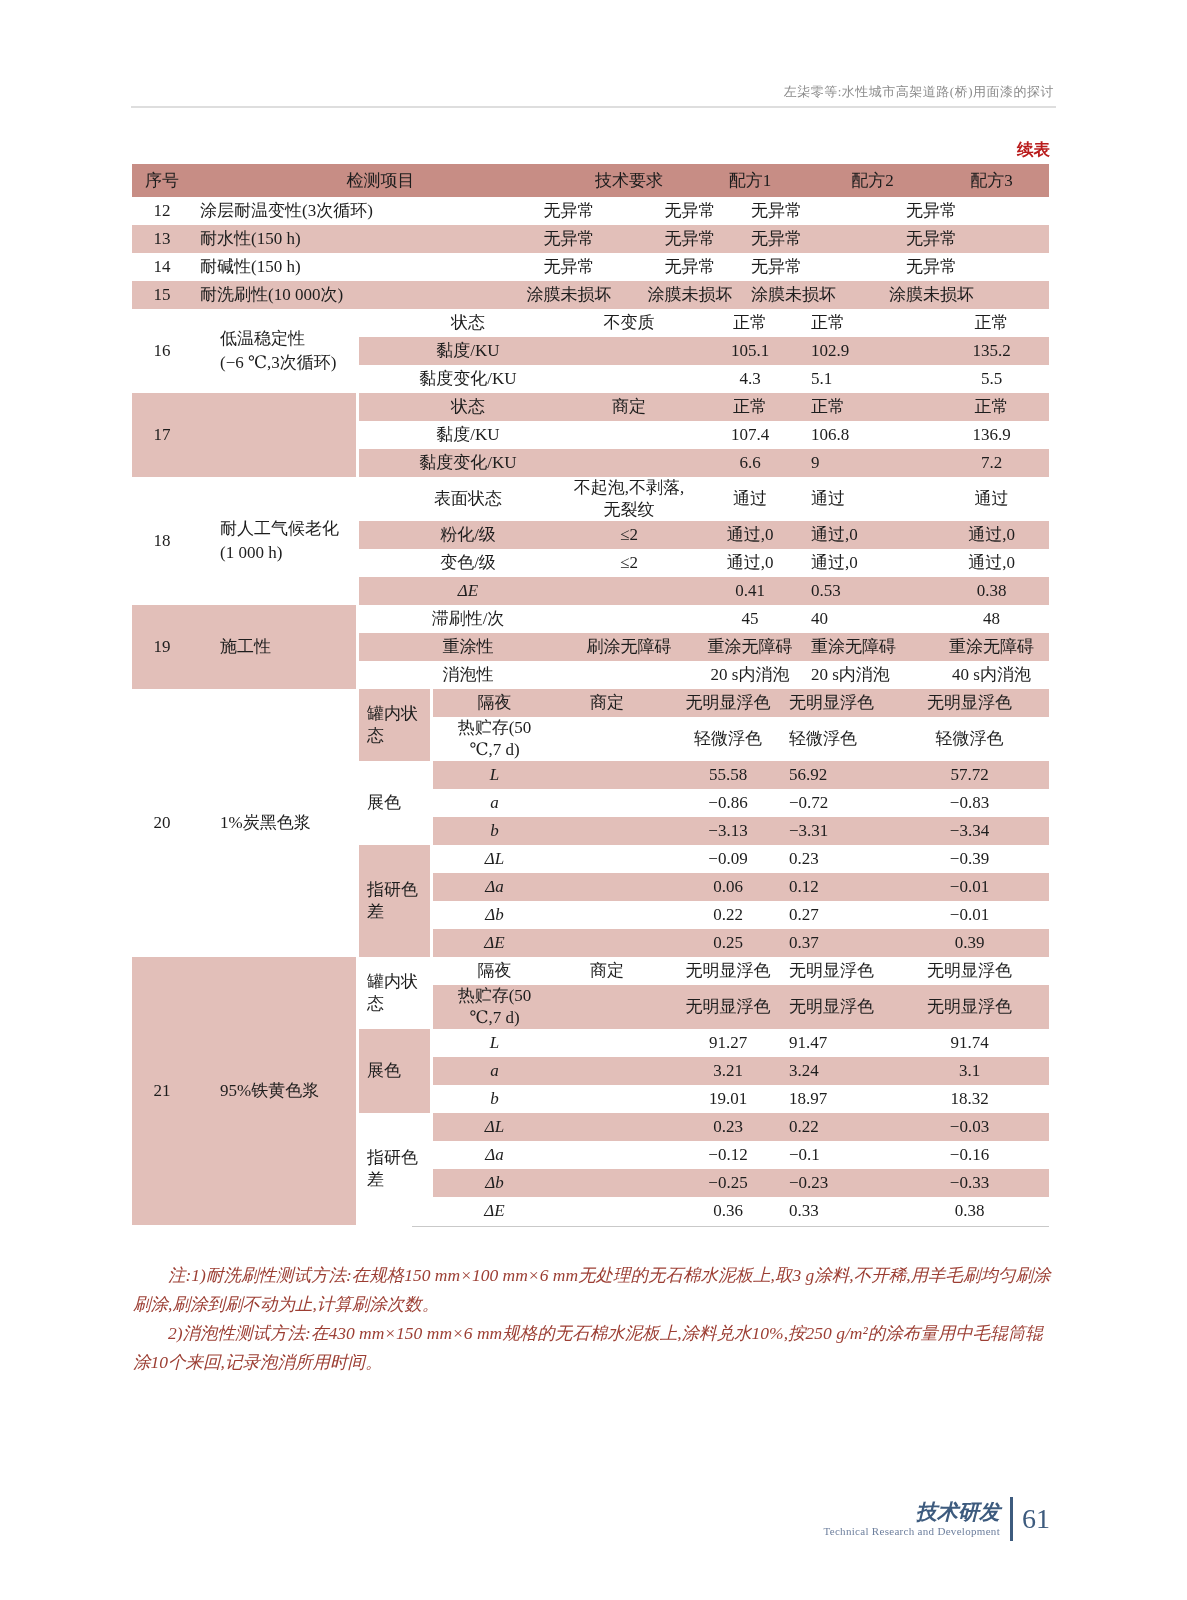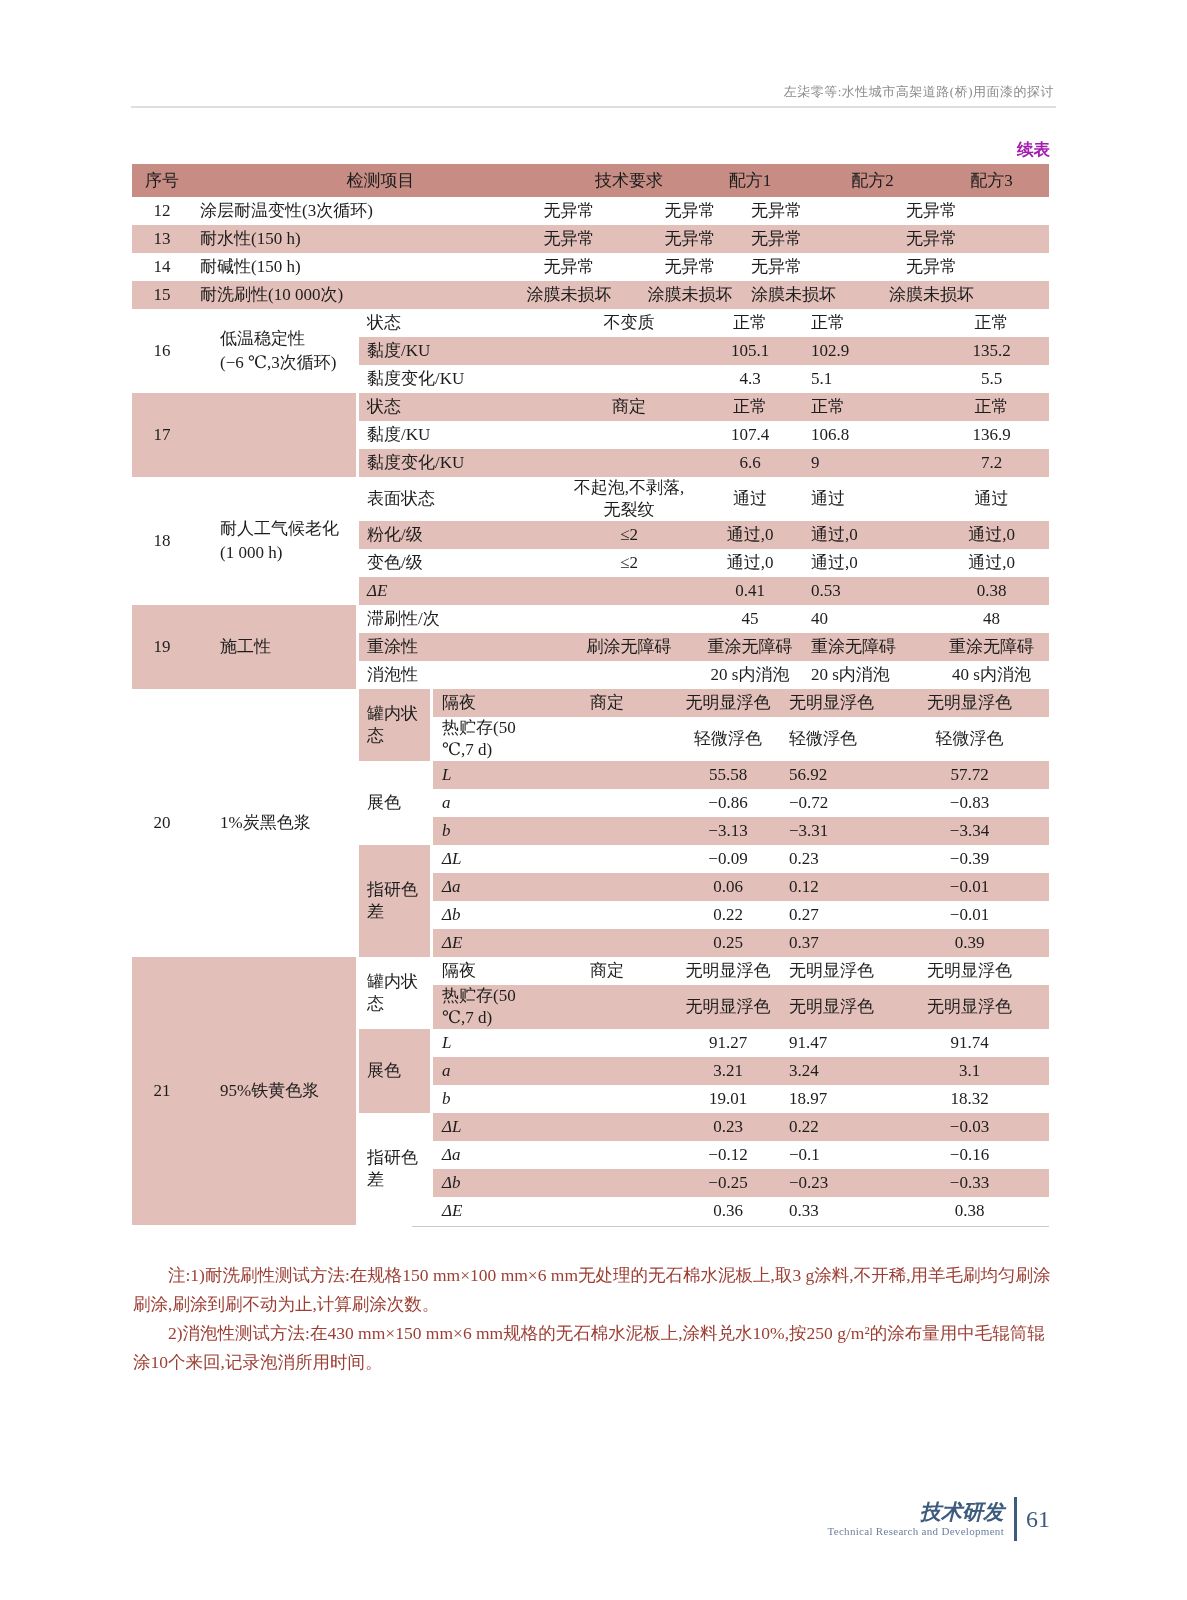--- a/index.html
+++ b/index.html
@@ -1,20 +1,20 @@
 <!DOCTYPE html>
 <html style="--hdr: #c78d85; --pk: #e2bfb9; --note: #9c3e33; --ftr: #3d5b7e;"><head>
 <meta charset="utf-8">
 <style>
   html,body{margin:0;padding:0;background:#ffffff;}
   .page{position:relative;width:1187px;height:1600px;background:#ffffff;overflow:hidden;
         font-family:"Liberation Serif","DejaVu Serif",serif;color:#1d1d1d;}
   .running-head{position:absolute;top:83px;right:133px;font-size:13px;color:#8b8b8b;letter-spacing:.5px;}
   .head-rule{position:absolute;top:106px;left:131px;width:925px;height:2px;background:#dedede;}
-  .cont-label{position:absolute;top:139px;right:137px;font-size:16.5px;font-weight:bold;color:#a21caf;}
+  .cont-label{position:absolute;top:139px;right:137px;font-size:16.5px;font-weight:bold;color:#b91c1c;}
 
   .table{position:absolute;left:132px;top:164px;width:917px;font-size:17px;line-height:22px;}
   .t-head{display:flex;align-items:center;height:33px;text-align:center;background:var(--hdr);}
   .bx{box-sizing:border-box;}
   .c-no{width:60px;text-align:center;}
   .c-item{width:377px;text-align:center;}
   .c-req{width:120px;text-align:center;}
   .c-f1{width:122px;text-align:center;}
   .c-f2{width:123px;}
   .c-f3{width:115px;text-align:center;}
@@ -25,36 +25,36 @@
 
   .mrow{display:flex;align-items:stretch;}
   .left{width:224px;display:flex;align-items:center;}
   .no{width:60px;text-align:center;}
   .nm{flex:1;padding-left:8px;box-sizing:border-box;white-space:pre-line;line-height:24px;margin-left:20px;}
   .subcol{flex:1;margin-left:3px;display:flex;flex-direction:column;}
   .grow{display:flex;align-items:stretch;}
   .gcell{width:71px;margin-right:3px;display:flex;align-items:center;padding-left:8px;box-sizing:border-box;}
   .grows{flex:1;display:flex;flex-direction:column;}
   .leaf{display:flex;align-items:center;min-height:28px;}
-  .lbl{padding-left:8px;box-sizing:border-box;text-align:left;}
+  .lbl{padding-left:8px;box-sizing:border-box;text-align:center;}
   .lbl.w210{width:210px;}
   .lbl.w114{width:114px;padding-left:9px;}
   .it{font-style:italic;}
   .t-bottom{position:absolute;left:280px;right:0;bottom:-2px;height:1.5px;background:#c9c9c9;}
 
   .notes{position:absolute;left:133px;top:1261px;width:921px;font-size:17.5px;line-height:29px;
-         color:var(--note);}
+         color:var(--note);font-style:italic;}
   .notes p{margin:0;text-indent:2em;}
 
   .footer{position:absolute;top:1497px;right:137px;display:flex;align-items:center;}
   .f-txt{text-align:right;}
   .f-cn{font-size:21px;font-weight:bold;color:var(--ftr);font-family:"Liberation Sans","DejaVu Sans",sans-serif;line-height:24px;font-style:italic;}
   .f-en{font-size:11px;color:#6d7f9d;letter-spacing:.3px;line-height:14px;}
   .f-bar{width:3px;height:44px;background:var(--ftr);margin:0 9px 0 10px;}
-  .f-num{font-size:24px;color:var(--ftr);}
+  .f-num{font-size:28px;color:var(--ftr);}
 </style>
 </head>
 <body>
 
 <div class="page">
 
   <div class="running-head">左柒零等:水性城市高架道路(桥)用面漆的探讨</div>
   <div class="head-rule"></div>
   <div class="cont-label">续表</div>
 

